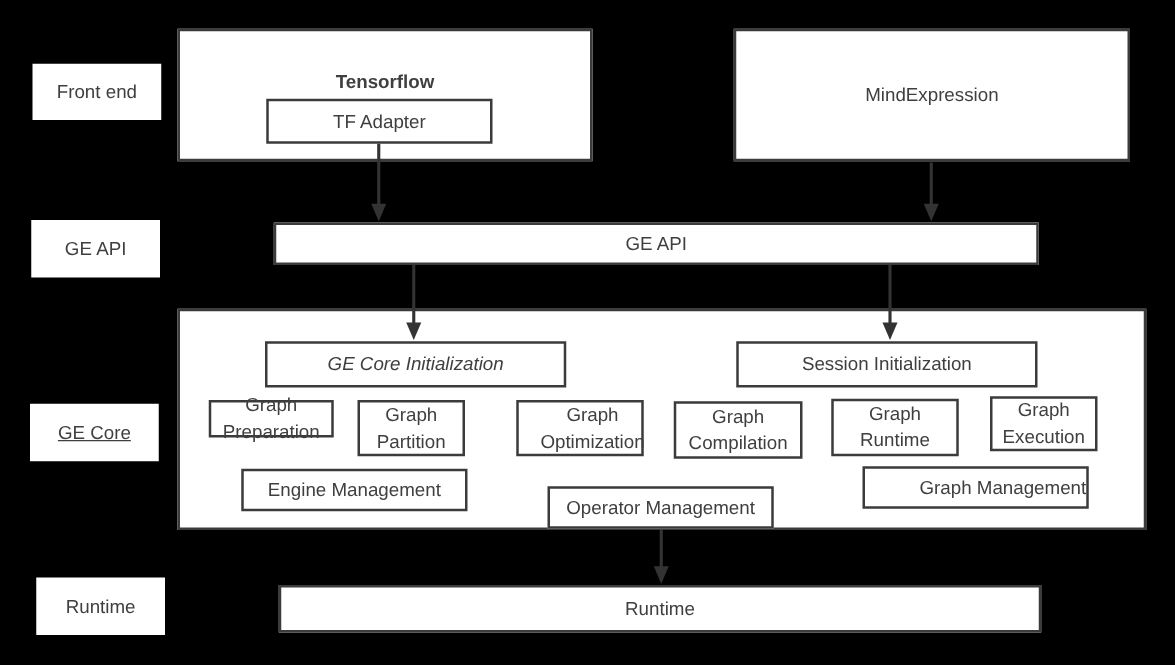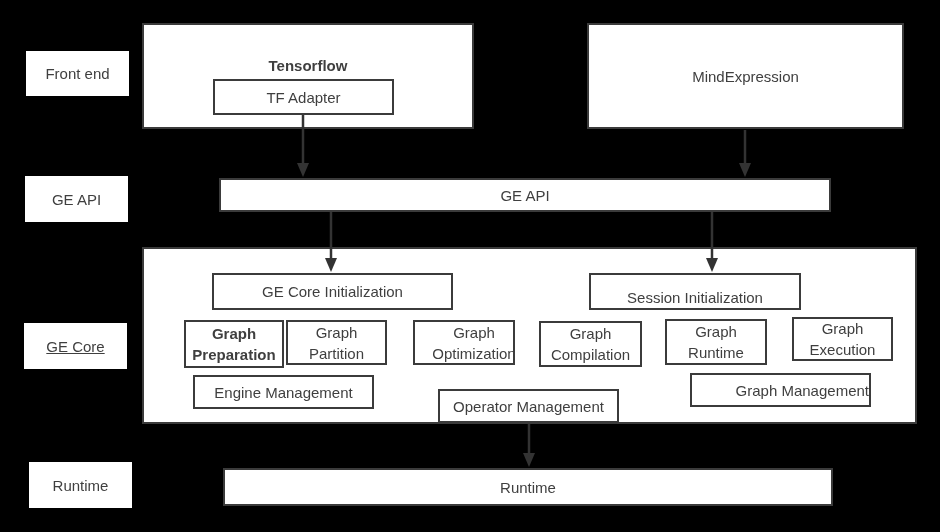--- a/index.html
+++ b/index.html
@@ -31,24 +31,24 @@
   }
   .tensorflow{left:142px;top:23px;width:332px;height:106px;display:block;}
   .tensorflow .box-title{position:absolute;top:30px;left:0;right:0;text-align:center;font-weight:bold;}
   .tf-adapter{left:69px;top:54px;width:181px;height:36px;}
   .mindexpression{left:587px;top:23px;width:317px;height:106px;}
   .ge-api-bar{left:219px;top:178px;width:612px;height:34px;}
   .ge-core{left:142px;top:247px;width:775px;height:177px;display:block;}
 
   
   .init-box{height:37px;top:24px;}
-  #init-0{left:68px;width:241px;}
-  #init-1{left:445px;width:212px;align-items:flex-end;}
-  .proc-box{width:101px;height:45px;}
-  #proc-0{left:40px;top:71px;width:100px;height:48px;font-weight:bold;}
+  #init-0{left:68px;width:241px;font-style:italic;}
+  #init-1{left:445px;width:241px;}
+  .proc-box{width:86px;height:45px;}
+  #proc-0{left:23px;top:71px;width:100px;height:30px;}
   #proc-1{left:142px;top:71px;}
   #proc-2{left:269px;top:71px;width:102px;padding-left:20px;}
   #proc-3{left:395px;top:72px;width:103px;height:46px;}
   #proc-4{left:521px;top:70px;width:102px;height:46px;}
   #proc-5{left:648px;top:68px;height:44px;}
   .mgmt-box{width:181px;height:34px;}
   #mgmt-0{left:49px;top:126px;}
   #mgmt-1{left:294px;top:140px;}
   #mgmt-2{left:546px;top:124px;justify-content:flex-end;}
 

